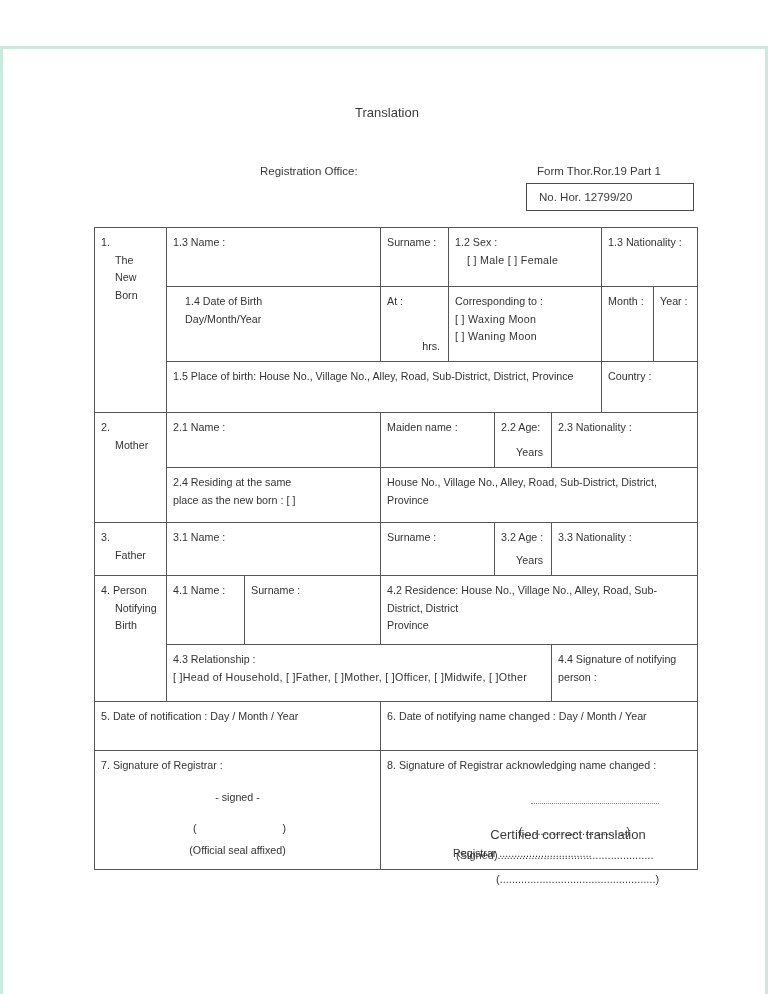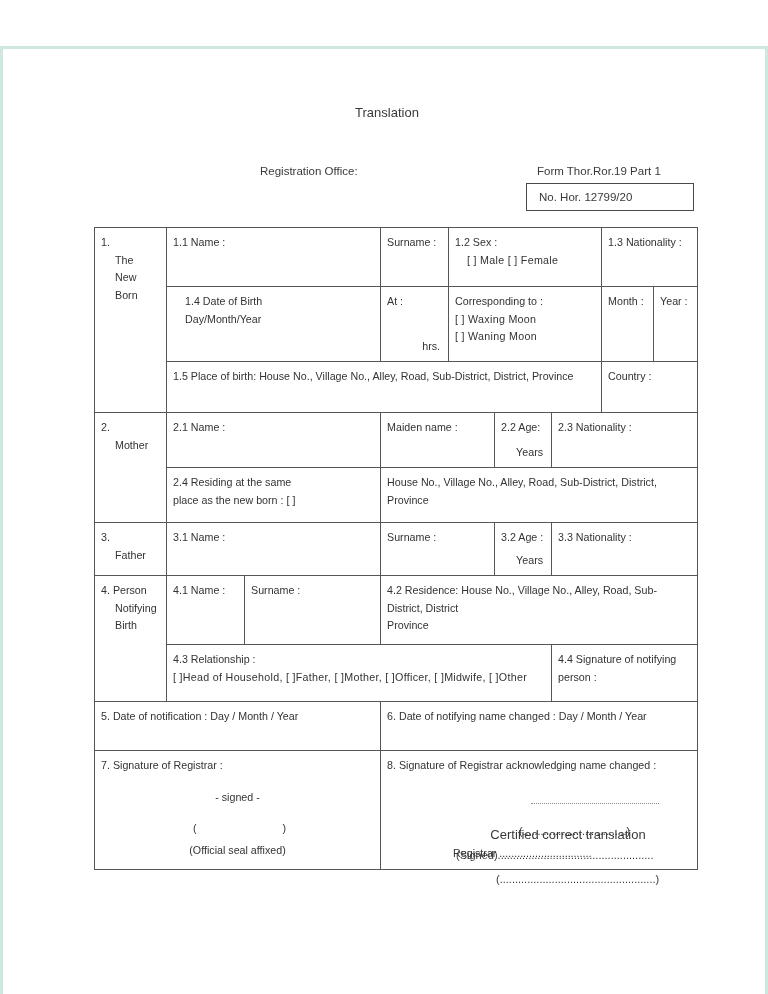--- a/index.html
+++ b/index.html
@@ -203,21 +203,21 @@
       </colgroup>
 
       <tbody>
           <tr>
         <td rowspan="3">
           <span>1.</span>
           <span class="lbl-indent">The</span>
           <span class="lbl-indent">New Born</span>
         </td>
         <td colspan="3" style="height:48px">
-          <span>1.1 Name :</span>
+          <span>1.3 Name :</span>
         </td>
         <td colspan="1">
           <span>Surname :</span>
         </td>
         <td colspan="3">
           <span>1.2 Sex :</span>
           <span class="chk nowrapline" style="display:block">[ ]  Male      [ ]  Female</span>
         </td>
         <td colspan="2">
           <span>1.3 Nationality :</span>

